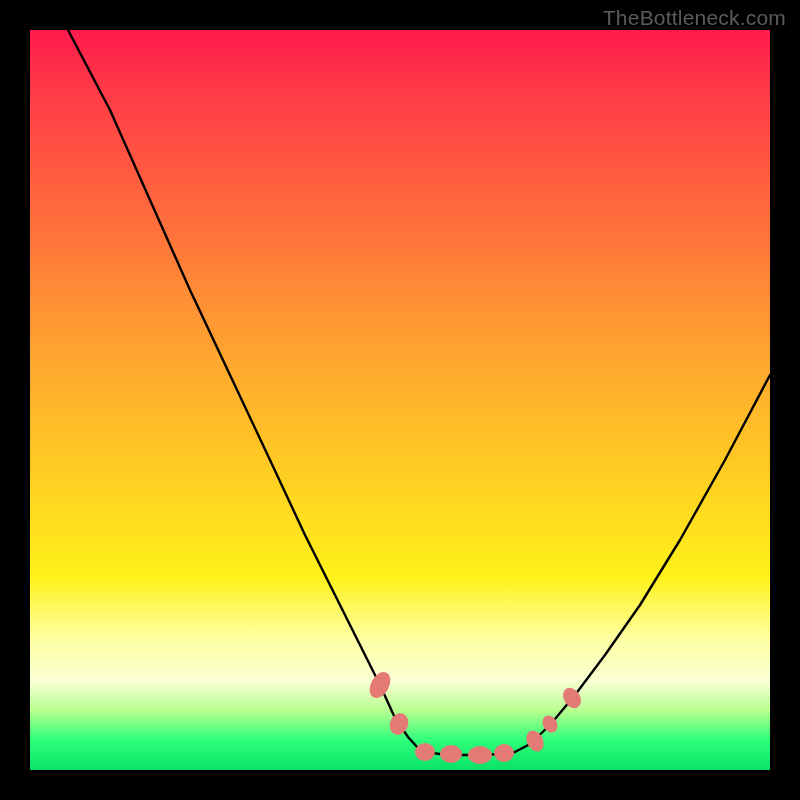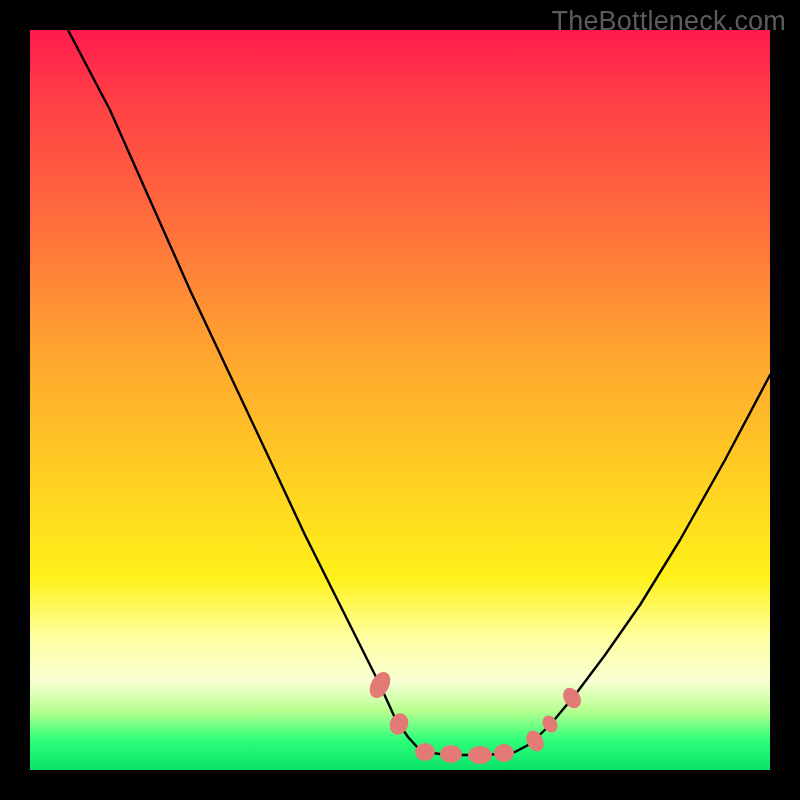--- a/index.html
+++ b/index.html
@@ -45,21 +45,21 @@
     top: 0;
     width: 100%;
     height: 100%;
     display: block;
   }
   .watermark {
     position: absolute;
     top: 6px;
     right: 14px;
     color: #5c5c5c;
-    font-size: 27px;
+    font-size: 21px;
     font-weight: 500;
     letter-spacing: 0.2px;
     user-select: none;
   }
 </style>
 </head>
 <body>
 
 <div class="frame">
 

